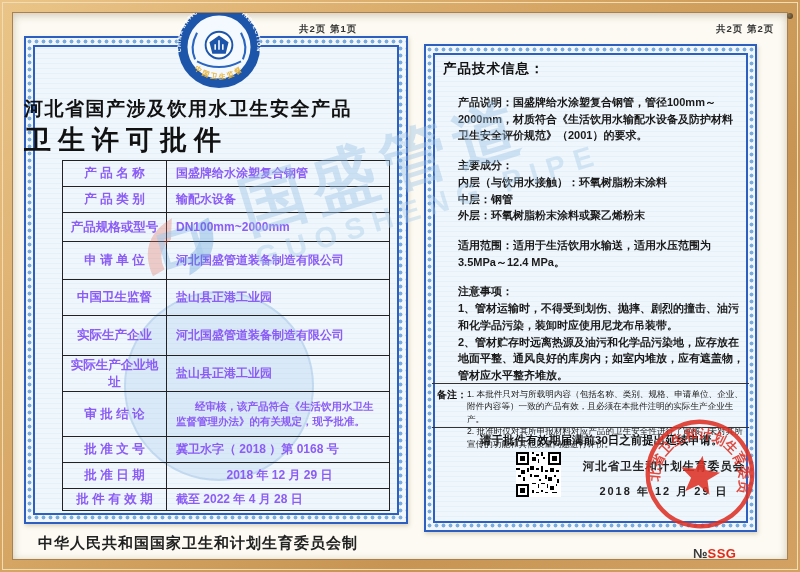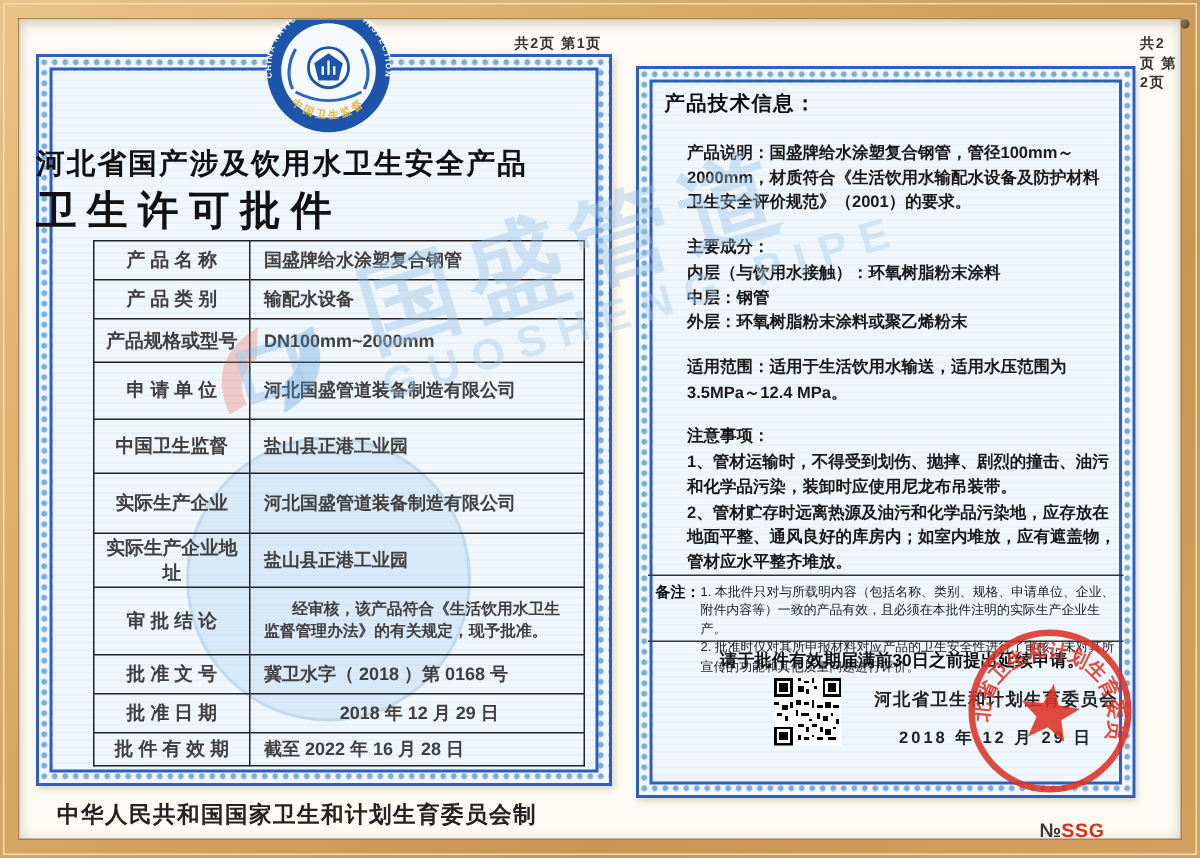--- a/index.html
+++ b/index.html
@@ -16,33 +16,33 @@
            background:radial-gradient(circle at 35% 35%, #8a7450, #4a3a22); }
 
   
   .page { position:absolute; background:#fff; box-shadow:1px 2px 4px rgba(120,90,40,.25); }
   .band { position:absolute; inset:0; border:2px solid #2d5fc0;
           background:#f2f7fd radial-gradient(circle at 3.5px 3.5px, #79abdc 1.6px, rgba(121,171,220,0) 2.3px);
           background-size:7px 7px; }
   .inner { position:absolute; inset:9px; border:2px solid #2d5fc0;
            background:repeating-linear-gradient(0deg,#eff6fc 0 4px,#e5f0f9 4px 5px); overflow:hidden; }
 
-  .page-indicator { position:absolute; font-size:9.5px; font-weight:bold; color:#333; letter-spacing:1px;margin-left:44px; }
+  .page-indicator { position:absolute; font-size:9.5px; font-weight:bold; color:#333; letter-spacing:1px; }
 
   
   #page1 { left:24px; top:36px; width:384px; height:488px; }
   .emblem { position:absolute; left:152px; top:-32px; width:86px; height:86px; z-index:6; }
   .p1-title1 { position:absolute; left:0; right:0; top:60px; text-align:left;
                font-size:19px; font-weight:bold; color:#111; letter-spacing:1.5px; }
   .p1-title2 { position:absolute; left:0; right:0; top:86px; 
                font-size:27px; font-weight:bold; color:#111; letter-spacing:7px; }
   .wm-circle { position:absolute; left:100px; top:255px; width:190px; height:190px; border-radius:50%;
                background:rgba(168,203,236,.30); border:2px solid rgba(120,170,220,.25); z-index:0; }
   .cert-table { position:absolute; left:38px; top:124px; width:328px; border-collapse:collapse; z-index:1; }
-  .cert-table td { border:1px solid #222; color:#404040; vertical-align:middle; }
+  .cert-table td { border:1px solid #222; color:#8b5cf6; vertical-align:middle; }
   .cert-table td.lbl { width:104px; font-size:12.5px; font-weight:bold; text-align:center; padding:0 3px; }
   .cert-table td.val { font-size:12px; font-weight:bold; padding:2px 6px 2px 9px; }
   tr.h26{height:26px} tr.h29{height:29px} tr.h38{height:38px} tr.h36{height:36px}
   tr.h40{height:40px} tr.h45{height:45px} tr.h27{height:16px}
   .val-long { font-size:10.5px !important; line-height:1.45; text-indent:1.8em; }
   .val-center { text-align:center; }
   .p1-footer { position:absolute; left:38px; top:534px; font-size:15px; font-weight:bold; color:#222; letter-spacing:1px; }
 
   
   #page2 { left:424px; top:44px; width:333px; height:488px; }
@@ -148,21 +148,21 @@
       <tr class="h26">
         <td class="lbl">批 准 文 号</td>
         <td class="val">冀卫水字（ 2018 ）第 0168 号</td>
       </tr>
       <tr class="h26">
         <td class="lbl">批 准 日 期</td>
         <td class="val val-center">2018 年 12 月 29 日</td>
       </tr>
       <tr class="h27">
         <td class="lbl">批 件 有 效 期</td>
-        <td class="val">截至 2022 年 16 月 28 日</td>
+        <td class="val">截至 2022 年 4 月 28 日</td>
       </tr>
     </tbody>
       </table>
   </div>
   <div class="p1-footer" style="left:25px; top:521px; position:absolute;">中华人民共和国国家卫生和计划生育委员会制</div>
 
   <div class="page" id="page2" style="left:411px; top:31px;">
     <div class="band"></div>
     <div class="inner"></div>
 

